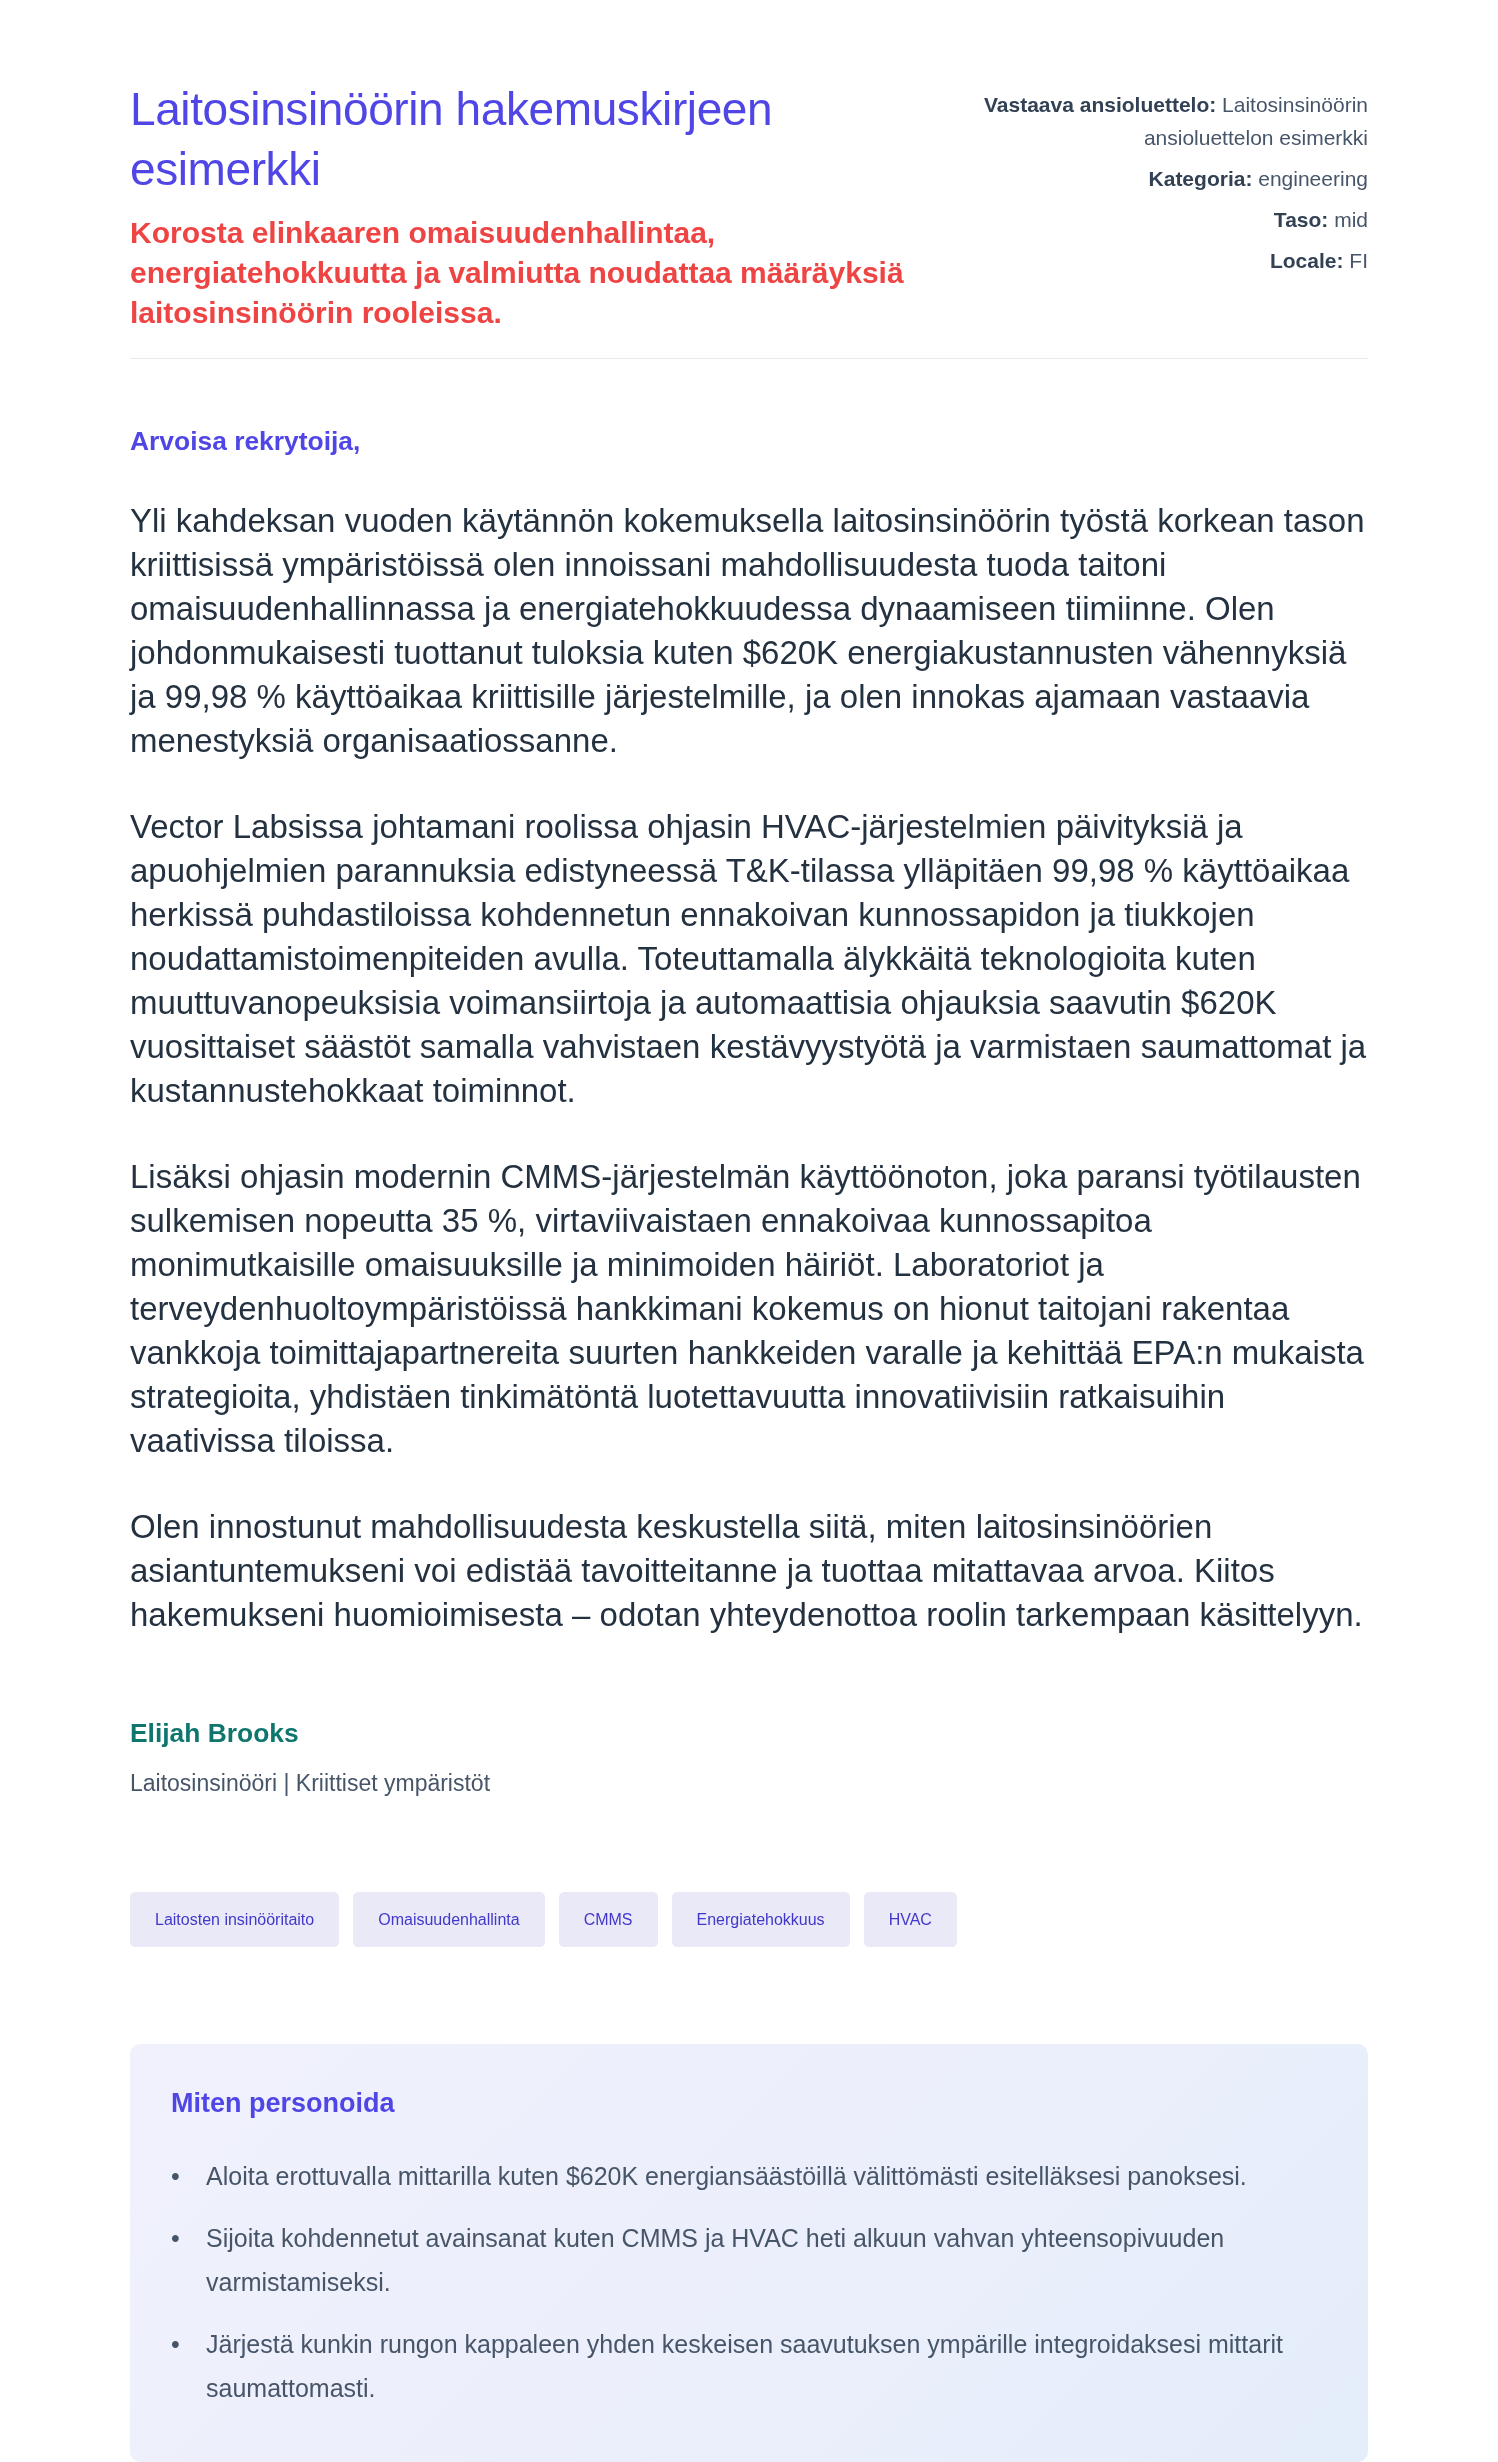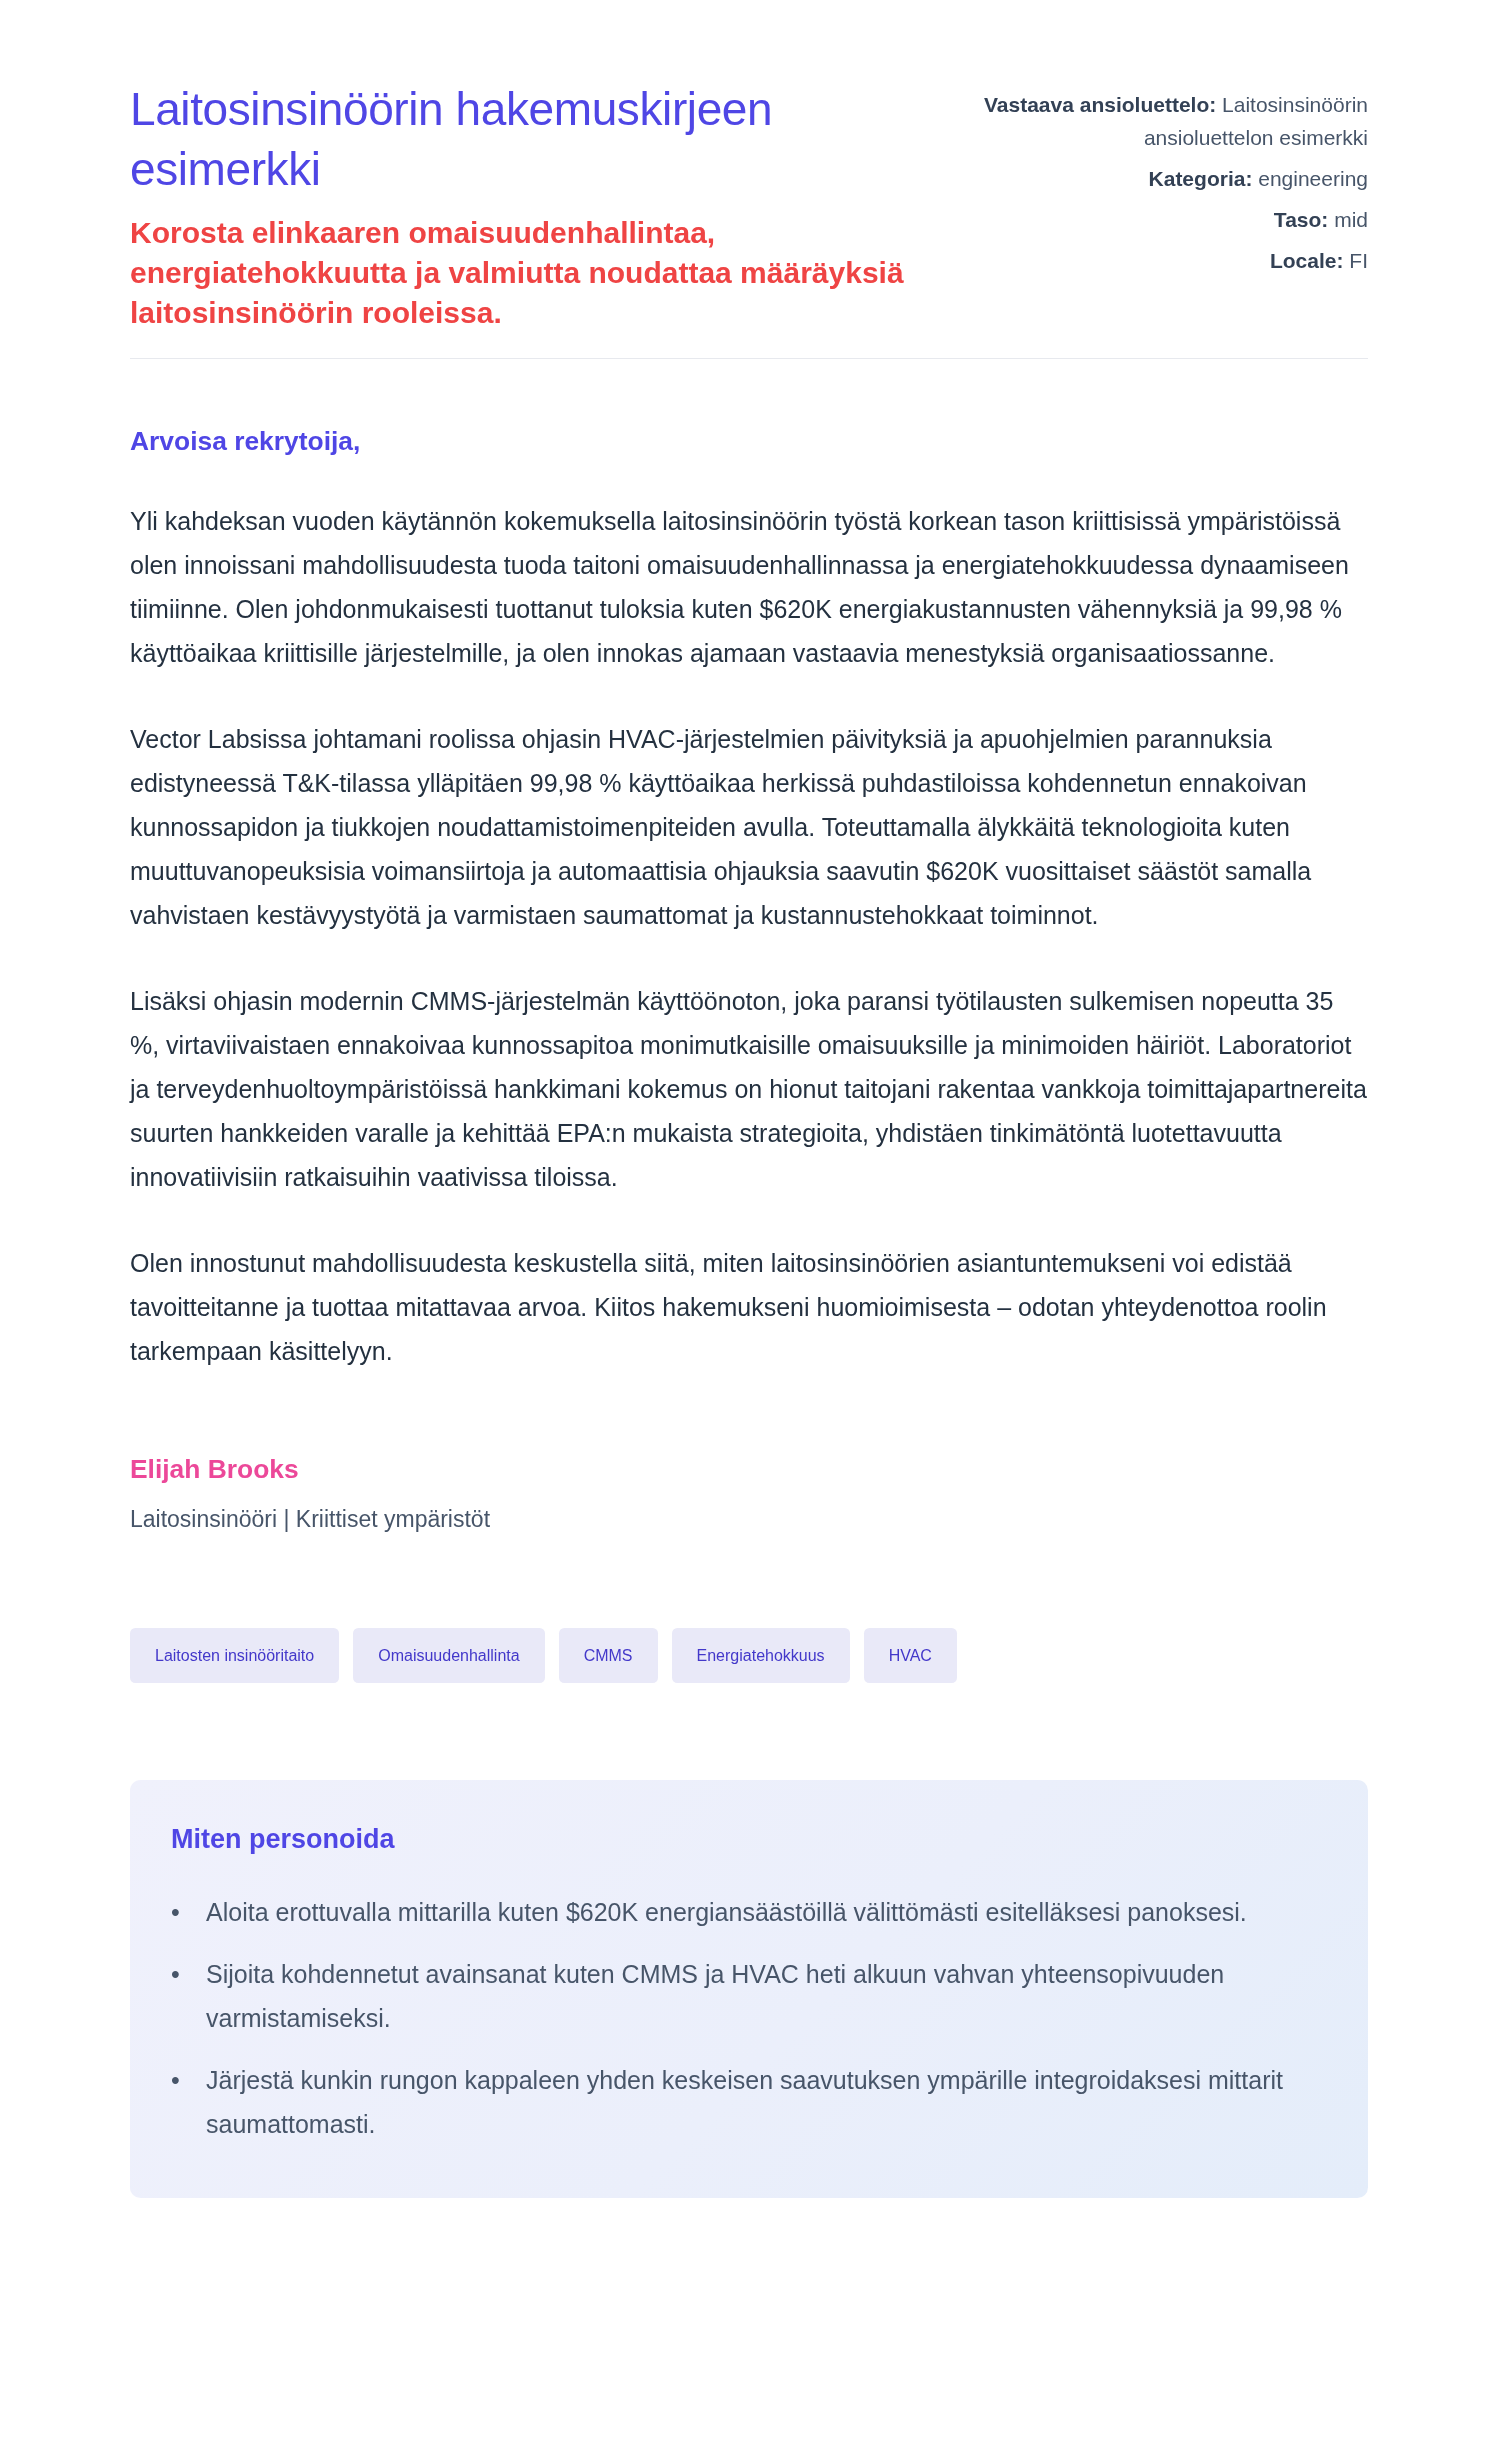--- a/index.html
+++ b/index.html
@@ -52,32 +52,32 @@
 
   
   .greeting {
     margin-top: 67px;
     font-size: 26.4px;
     font-weight: 700;
     color: #4f46e5;
   }
   .paragraph {
     margin-top: 42px;
-    font-size: 25px;
+    font-size: 33px;
     line-height: 44px;
     color: #243140;
     max-width: 1243px;
   }
 
   
   .signature { margin-top: 81px; }
   .signature-name {
     font-size: 26.4px;
     font-weight: 700;
-    color: #ec4899;
+    color: #0f766e;
   }
   .signature-role {
     margin-top: 21px;
     font-size: 23px;
     color: #475569;
   }
 
   
   .tags {
     margin-top: 95px;

